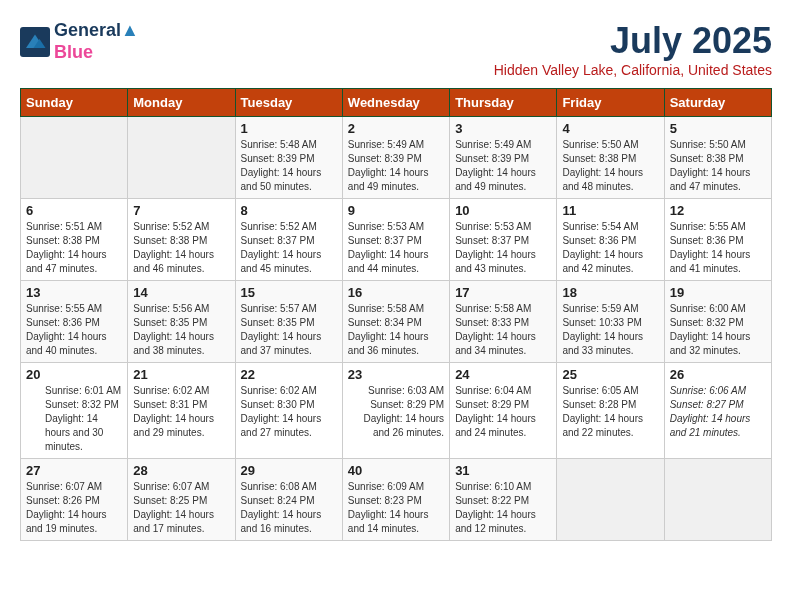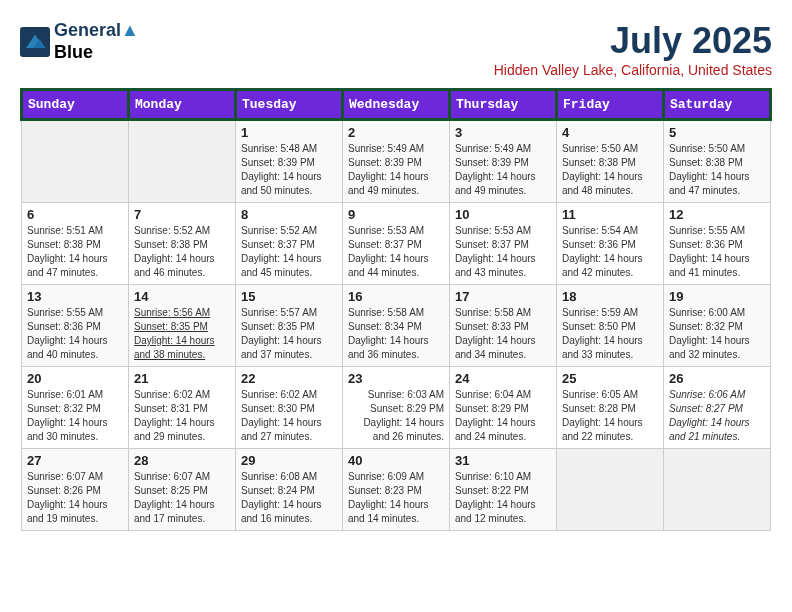--- a/index.html
+++ b/index.html
@@ -46,28 +46,27 @@
     .location {
       font-size: 14px;
       color: #b91c1c;
     }
     table {
       width: 100%;
       border-collapse: collapse;
       font-size: 11px;
     }
     thead tr th {
-      background-color: #6d28d9;
+      background-color: #c2410c;
       color: #fff;
       text-align: left;
       padding: 6px 5px;
       font-size: 13px;
       font-weight: bold;
-      border: 3px solid #14532d;
-      font-family: Liberation Mono, monospace;
+      border: 1px solid #14532d;
     }
     tbody tr td {
       border: 1px solid #ccc;
       vertical-align: top;
       padding: 4px 5px;
       height: 80px;
       width: 107px;
     }
     tbody tr:nth-child(odd) td {
       background-color: #f9f9f9;
@@ -96,21 +95,21 @@
 
 <div class="header">
   <div class="logo">
     <svg class="logo-icon" viewBox="0 0 40 40">
       <rect width="40" height="40" rx="4" fill="#1a3a5c"></rect>
       <polygon points="8,28 20,10 32,28" fill="#2980b9"></polygon>
       <polygon points="18,28 26,16 34,28" fill="#1a6fa8"></polygon>
     </svg>
     <div class="logo-text">
       <div>General<span>▲</span></div>
-      <div style="color:#000000;">Blue</div>
+      <div style="color:#ec4899;">Blue</div>
     </div>
   </div>
   <div class="title-area">
     <div class="month-year">July 2025</div>
     <div class="location">Hidden Valley Lake, California, United States</div>
   </div>
 </div>
 
 <table>
   <thead>
@@ -205,21 +204,21 @@
       </tr>
       <tr>
         <td>
           <span class="day-num">13</span>
           <div class="day-info" style="white-space: pre-line;">Sunrise: 5:55 AM
 Sunset: 8:36 PM
 Daylight: 14 hours and 40 minutes.</div>
         </td>
         <td>
           <span class="day-num">14</span>
-          <div class="day-info" style="white-space: pre-line; text-decoration: underline;">Sunrise: 5:56 AM
+          <div class="day-info" style="white-space: pre-line;">Sunrise: 5:56 AM
 Sunset: 8:35 PM
 Daylight: 14 hours and 38 minutes.</div>
         </td>
         <td>
           <span class="day-num">15</span>
           <div class="day-info" style="white-space: pre-line;">Sunrise: 5:57 AM
 Sunset: 8:35 PM
 Daylight: 14 hours and 37 minutes.</div>
         </td>
         <td>
@@ -230,34 +229,34 @@
         </td>
         <td>
           <span class="day-num">17</span>
           <div class="day-info" style="white-space: pre-line;">Sunrise: 5:58 AM
 Sunset: 8:33 PM
 Daylight: 14 hours and 34 minutes.</div>
         </td>
         <td>
           <span class="day-num">18</span>
           <div class="day-info" style="white-space: pre-line;">Sunrise: 5:59 AM
-Sunset: 8:50 PM
+Sunset: 10:33 PM
 Daylight: 14 hours and 33 minutes.</div>
         </td>
         <td>
           <span class="day-num">19</span>
           <div class="day-info" style="white-space: pre-line;">Sunrise: 6:00 AM
 Sunset: 8:32 PM
 Daylight: 14 hours and 32 minutes.</div>
         </td>
       </tr>
       <tr>
         <td>
           <span class="day-num">20</span>
-          <div class="day-info" style="white-space: pre-line;">Sunrise: 6:01 AM
+          <div class="day-info" style="white-space: pre-line; margin-left: 19px;">Sunrise: 6:01 AM
 Sunset: 8:32 PM
 Daylight: 14 hours and 30 minutes.</div>
         </td>
         <td>
           <span class="day-num">21</span>
           <div class="day-info" style="white-space: pre-line;">Sunrise: 6:02 AM
 Sunset: 8:31 PM
 Daylight: 14 hours and 29 minutes.</div>
         </td>
         <td>

